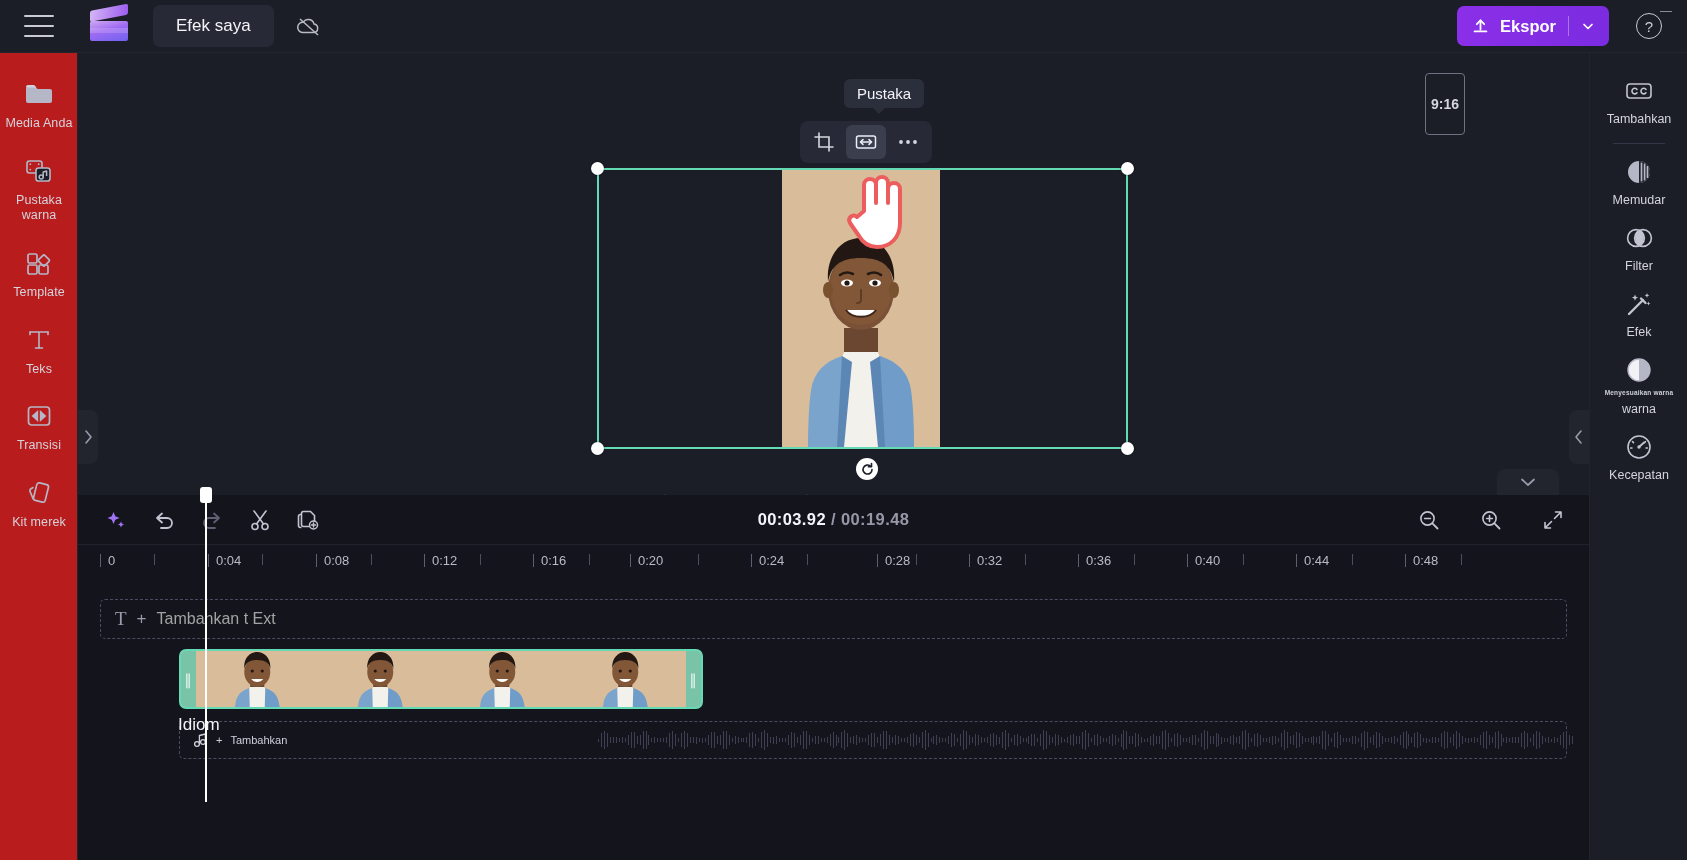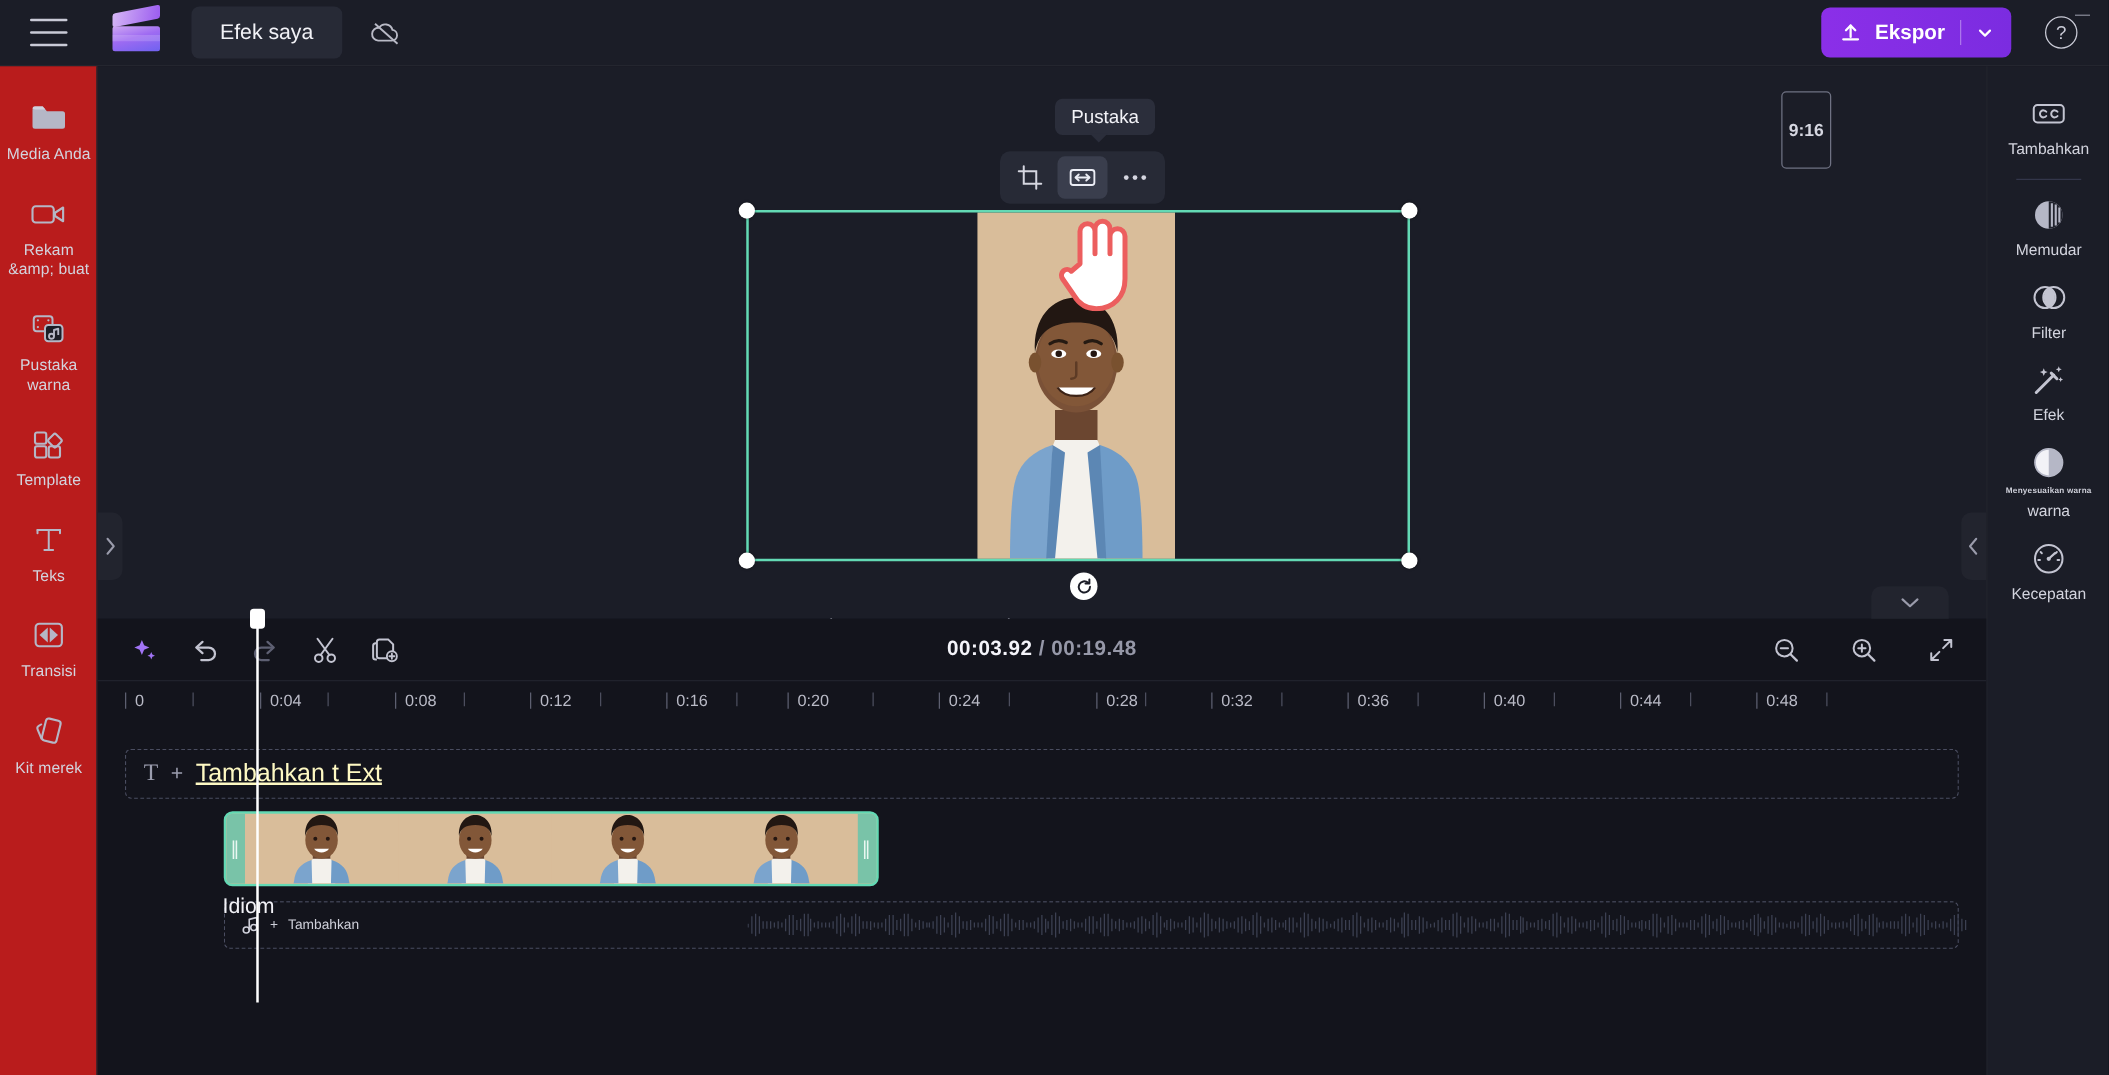--- a/index.html
+++ b/index.html
@@ -177,21 +177,21 @@
   .tickmark { position:absolute; top:9px; width:1px; height:11px; background:#4c4e5e; }
 
   .tracks { position:relative; padding-top:22px; }
   .track-text {
     position:absolute; left:22px; top:20px; right:22px; height:40px;
     border:1px dashed #4a4d60; border-radius:5px; display:flex; align-items:center;
     padding-left:14px; gap:10px; cursor:pointer;
   }
   .track-text .plus { color:#9b9dae; font-size:17px; }
   .track-text .t { color:#9b9dae; font-size:19px; font-family:"Liberation Serif", serif; }
-  .track-text .lbl { font-size:20px; color:#fef9c3;text-decoration:underline; }
+  .track-text .lbl { font-size:16px; color:#a3a3a3; }
 
   .clip {
     position:absolute; left:101px; top:70px; width:524px; height:60px;
     border:2px solid #63d9b4; border-radius:7px; overflow:hidden; display:flex;
     background:#d8bb97; cursor:pointer;
   }
   .clip .handle { width:15px; background:#79c3a8; display:flex; align-items:center;
     justify-content:center; flex:0 0 15px; }
   .clip .handle .bars { color:#e9f7f1; font-size:15px; letter-spacing:1px; line-height:1; }
   .clip .frames { flex:1; display:flex; }
@@ -267,32 +267,20 @@
     <div class="rail-item">
       <div class="ic">
         <svg width="30" height="26" viewBox="0 0 30 26">
           <path d="M2 7a2 2 0 0 1 2-2h7l2.5 3H26a2 2 0 0 1 2 2v10a2 2 0 0 1-2 2H4a2 2 0 0 1-2-2z" fill="#b5b7c6"></path>
           <path d="M2 6a2 2 0 0 1 2-2h6.2l2 2.6H4z" fill="#cfd1dd"></path>
         </svg>
       </div>
       <div class="lbl">Media Anda</div>
     </div>
 
-    <div class="rail-item">
-      <div class="ic">
-        <svg width="30" height="22" viewBox="0 0 30 22">
-          <rect x="2" y="5" width="17" height="13" rx="2.6" fill="none" stroke="#b5b7c6" stroke-width="1.7"></rect>
-          <path d="M20 10.2 26.5 6v11l-6.5-4.2z" fill="none" stroke="#b5b7c6" stroke-width="1.7" stroke-linejoin="round"></path>
-        </svg>
-      </div>
-      <div class="lbl">
-        <span>Rekam</span><br>
-        <span>&amp;amp; buat</span>
-      </div>
-    </div>
 
     <div class="rail-item">
       <div class="ic">
         <svg width="30" height="26" viewBox="0 0 30 26">
           <rect x="3" y="3" width="15" height="12" rx="2.4" fill="none" stroke="#b5b7c6" stroke-width="1.6"></rect>
           <circle cx="6.3" cy="6.2" r=".9" fill="#b5b7c6"></circle>
             <circle cx="6.3" cy="11.6" r=".9" fill="#b5b7c6"></circle>
           <circle cx="14.7" cy="6.2" r=".9" fill="#b5b7c6"></circle>
           <rect x="12" y="10" width="14" height="13" rx="2.6" fill="#1b1d27" stroke="#b5b7c6" stroke-width="1.6"></rect>
           <circle cx="17.2" cy="19" r="2" fill="none" stroke="#b5b7c6" stroke-width="1.5"></circle>

